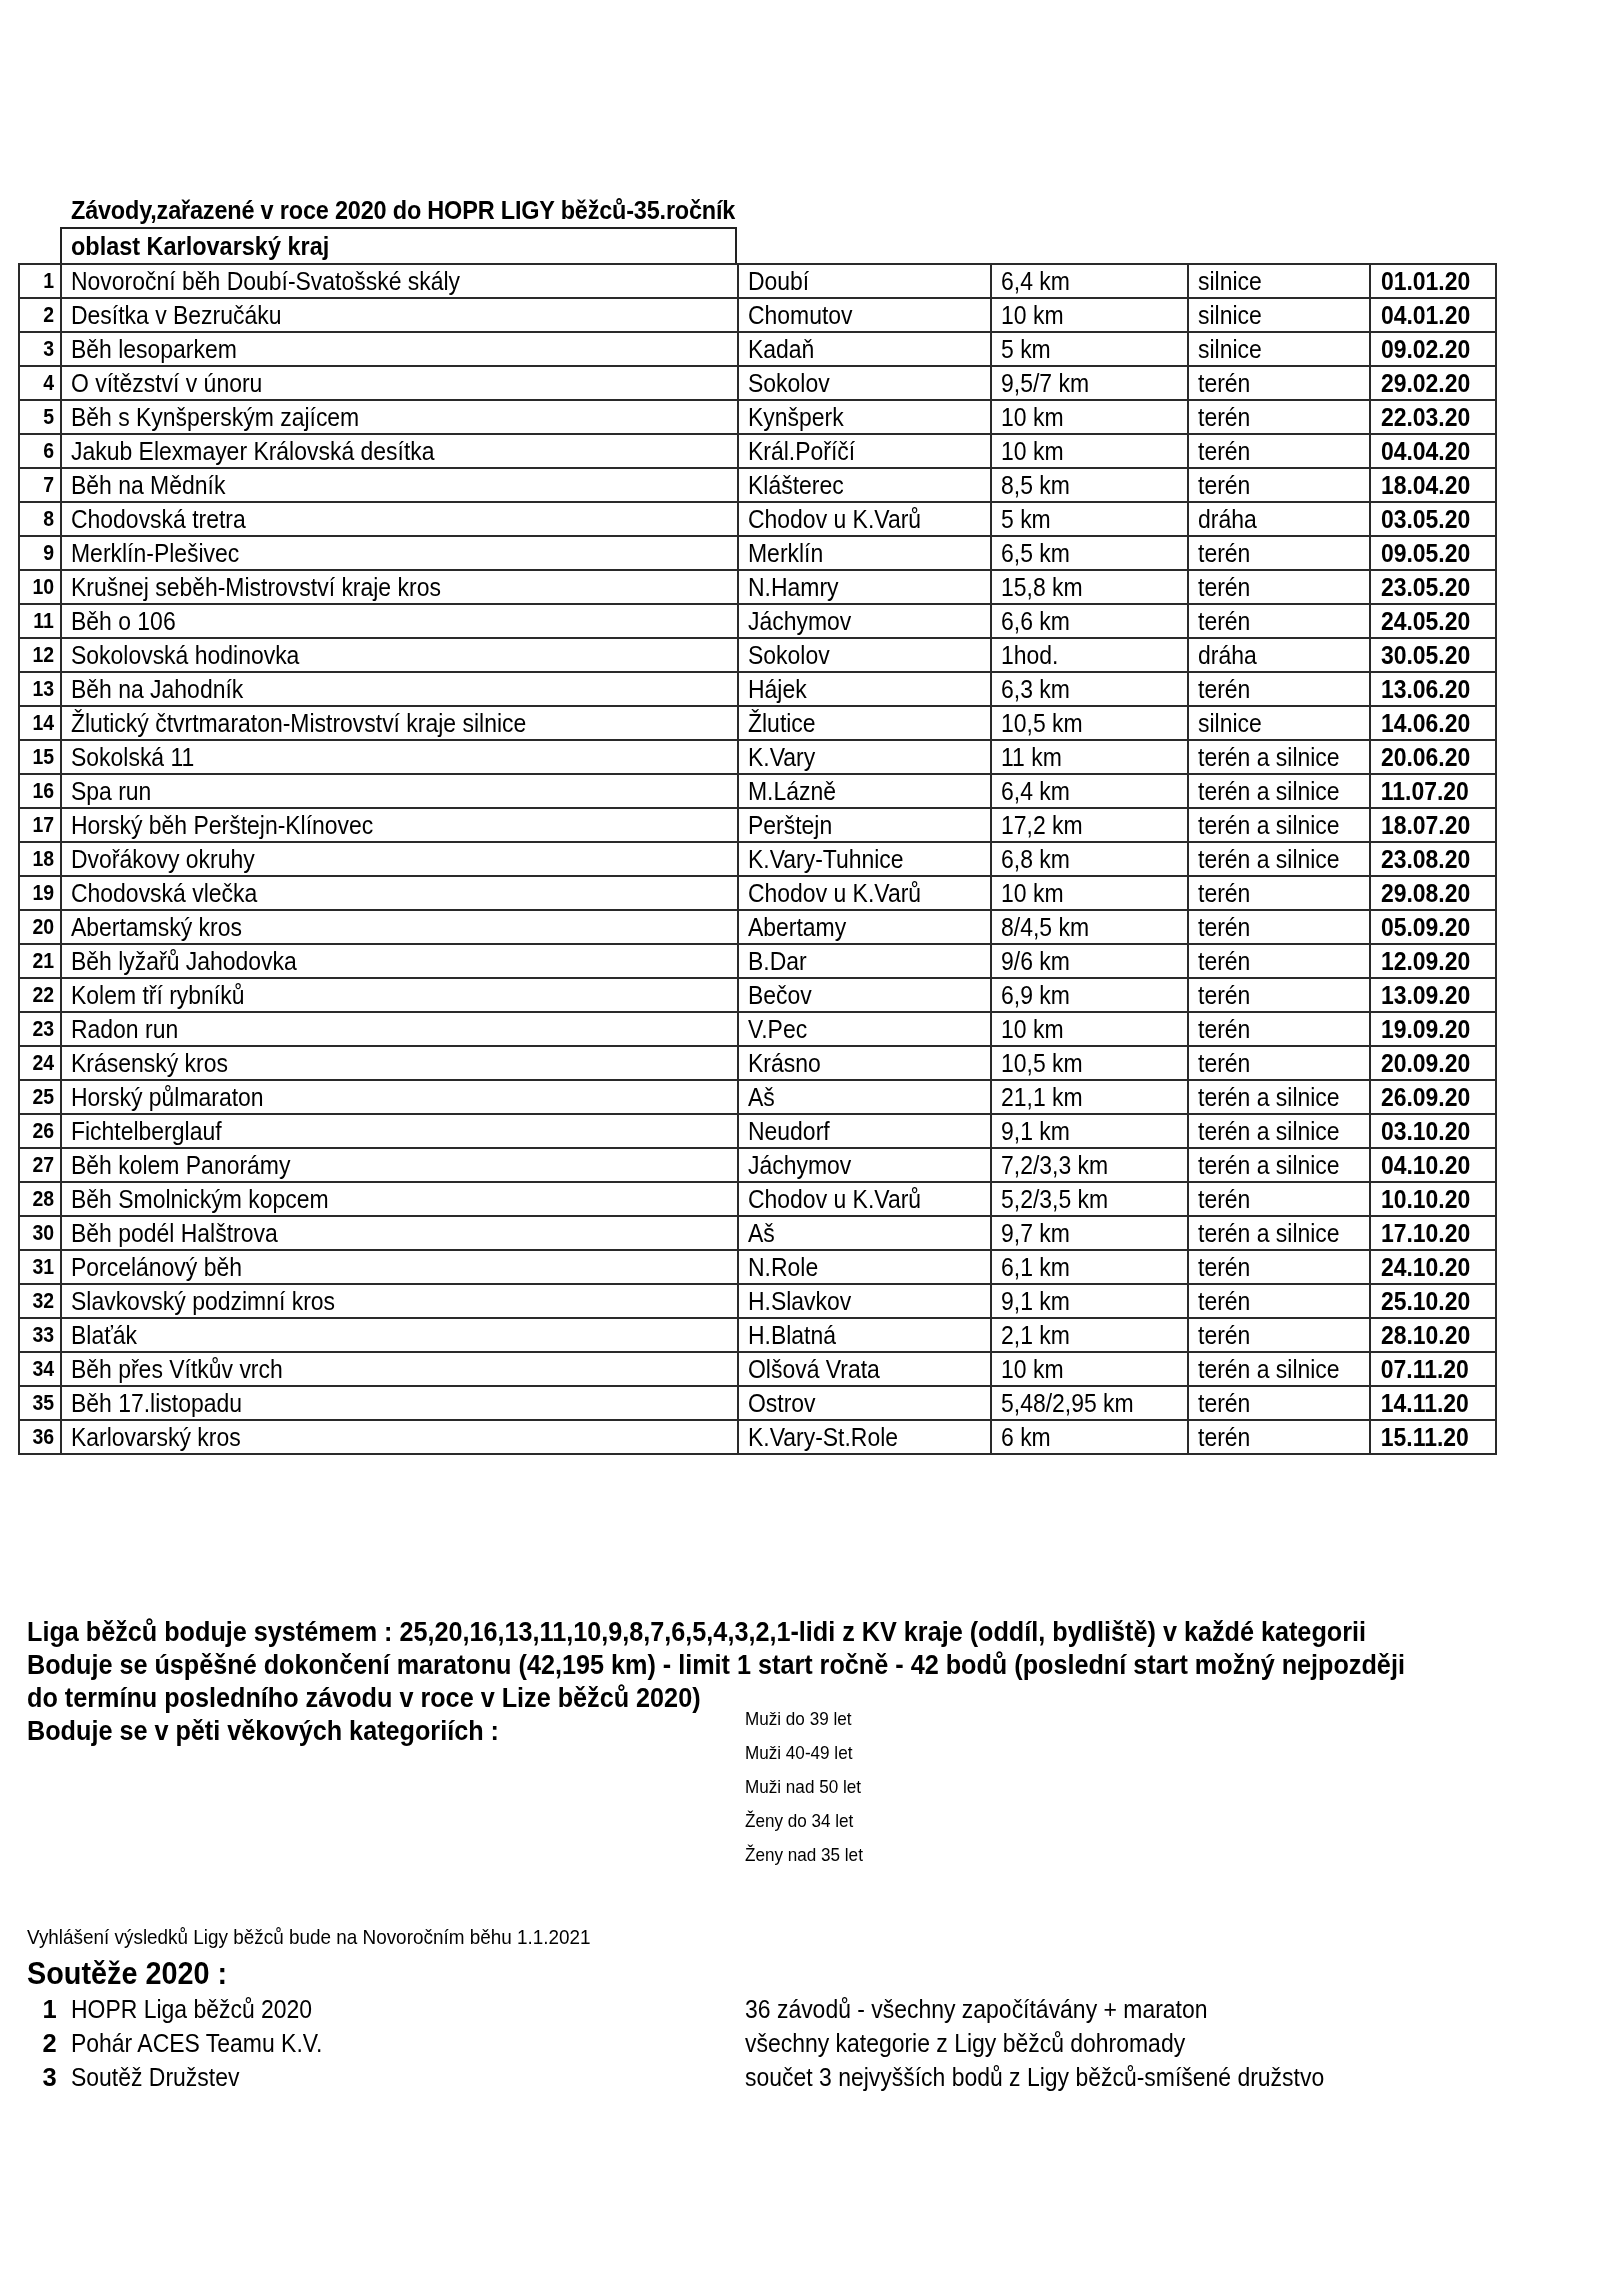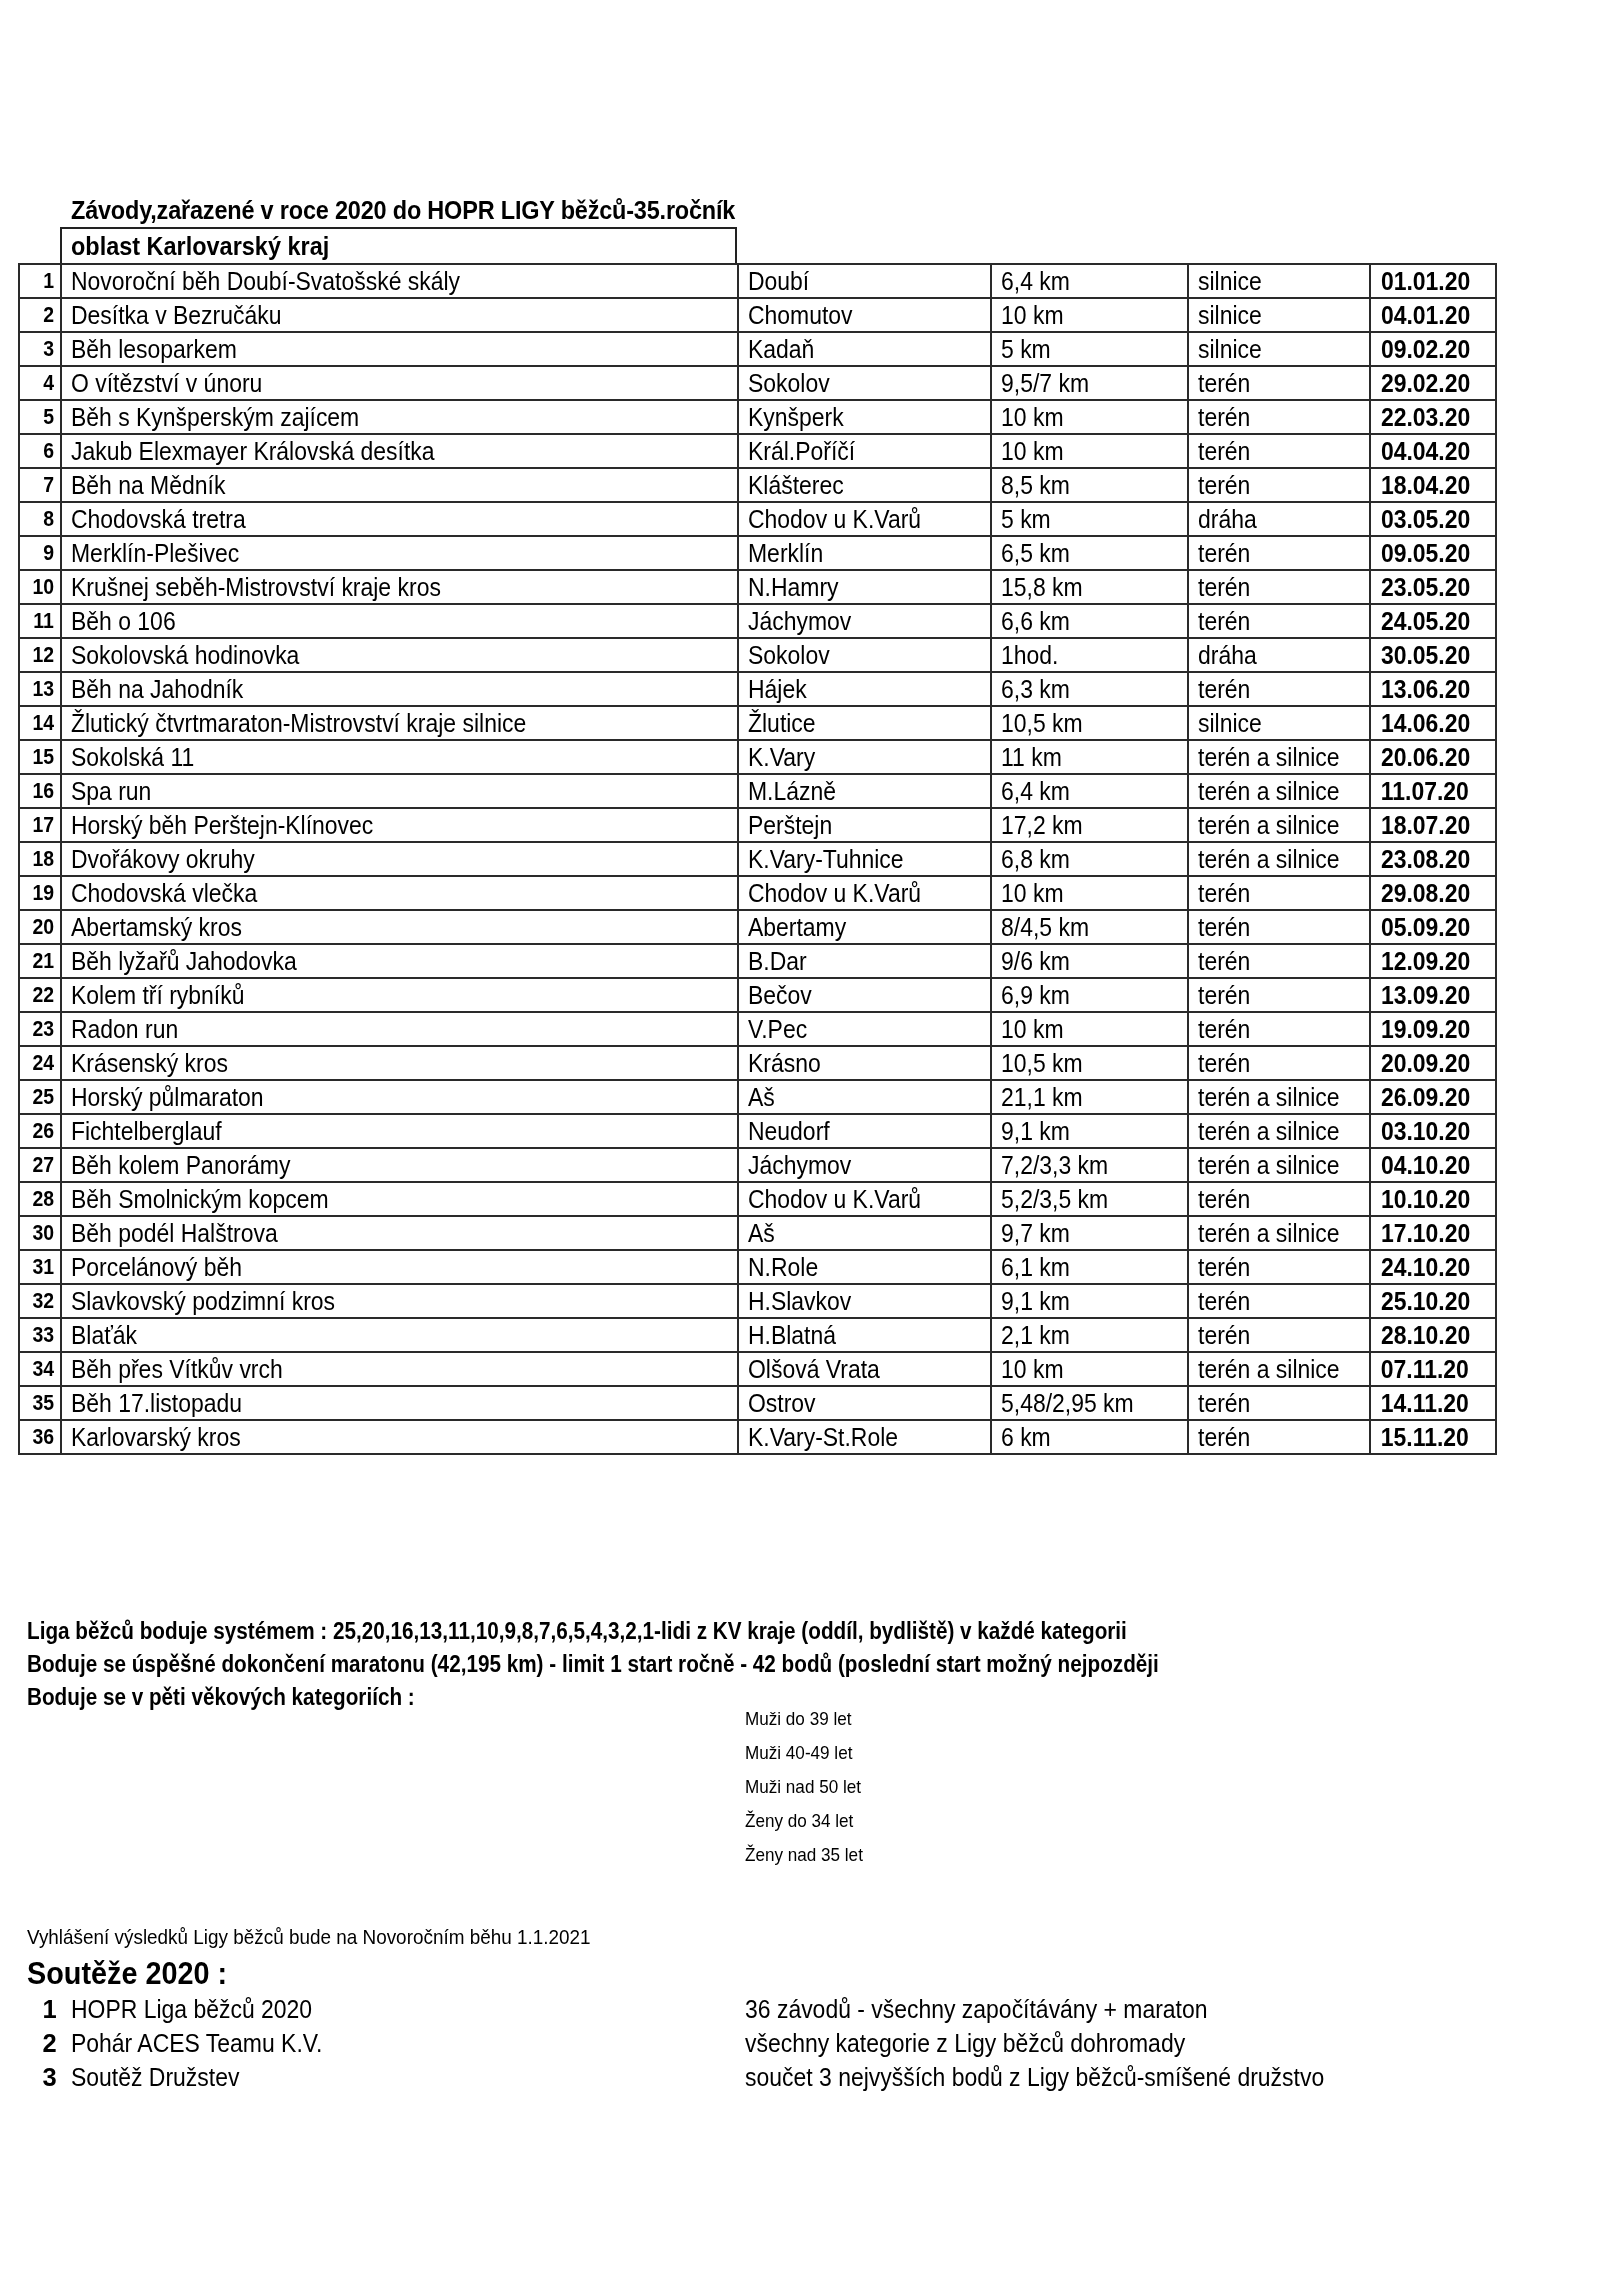--- a/index.html
+++ b/index.html
@@ -32,21 +32,21 @@
       font-size: 25.5px; white-space: nowrap; overflow: hidden;
       line-height: 32px; vertical-align: bottom;
     }
     table.races td .sx { display: inline-block; transform: scaleX(0.9); transform-origin: left center; }
     table.races td.num {
       text-align: right; padding: 0 5.9px 0 0; font-weight: bold; font-size: 21.6px;
     }
     table.races td.num .sx { transform-origin: right center; }
     table.races td.date { font-weight: bold; text-align: left; padding: 0 7.8px 0 0; }
     table.races td.date .sx { transform-origin: right center; }
-    .notes { position: absolute; left: 27.4px; top: 1615px; font-size: 23px; }
+    .notes { position: absolute; left: 27.4px; top: 1615px; font-size: 28px; }
     .notes .line { height: 33px; line-height: 33px; white-space: nowrap; }
     .notes .bold { font-weight: bold; }
     .notes .sx { display: inline-block; transform: scaleX(0.9); transform-origin: left center; }
     .cats { position: absolute; left: 745px; top: 1702px; font-size: 19px; }
     .cats .line { height: 34px; line-height: 34px; white-space: nowrap; }
     .cats .sx { display: inline-block; transform: scaleX(0.9); transform-origin: left center; }
     .announce { position: absolute; left: 27.4px; top: 1925px; font-size: 21px; font-weight: normal; white-space: nowrap; }
     .announce .sx { display: inline-block; transform: scaleX(0.9); transform-origin: left center; }
     .comp-title { position: absolute; left: 27.4px; top: 1955px; font-size: 32px; font-weight: bold; white-space: nowrap; }
     .comp-title .sx { display: inline-block; transform: scaleX(0.9); transform-origin: left center; }
@@ -353,20 +353,21 @@
         <td><span class="sx">6 km</span></td>
         <td><span class="sx">terén</span></td>
         <td class="date"><span class="sx">15.11.20</span></td>
       </tr>
     </tbody>
 </table>
 
 <div class="notes">
   <div class="line bold"><span class="sx">Liga běžců boduje systémem : 25,20,16,13,11,10,9,8,7,6,5,4,3,2,1-lidi z KV kraje (oddíl, bydliště) v každé kategorii</span></div>
   <div class="line bold"><span class="sx">Boduje se úspěšné dokončení maratonu (42,195 km) - limit 1 start ročně - 42 bodů (poslední start možný nejpozději</span></div>
+  <div class="line bold"><span class="sx">do termínu posledního závodu v roce v Lize běžců 2020)</span></div>
   <div class="line bold"><span class="sx">Boduje se v pěti věkových kategoriích :</span></div>
 </div>
 
 <div class="cats">
   <div class="line"><span class="sx">Muži do 39 let</span></div>
   <div class="line"><span class="sx">Muži 40-49 let</span></div>
   <div class="line"><span class="sx">Muži nad 50 let</span></div>
   <div class="line"><span class="sx">Ženy do 34 let</span></div>
   <div class="line"><span class="sx">Ženy nad 35 let</span></div>
 </div>

